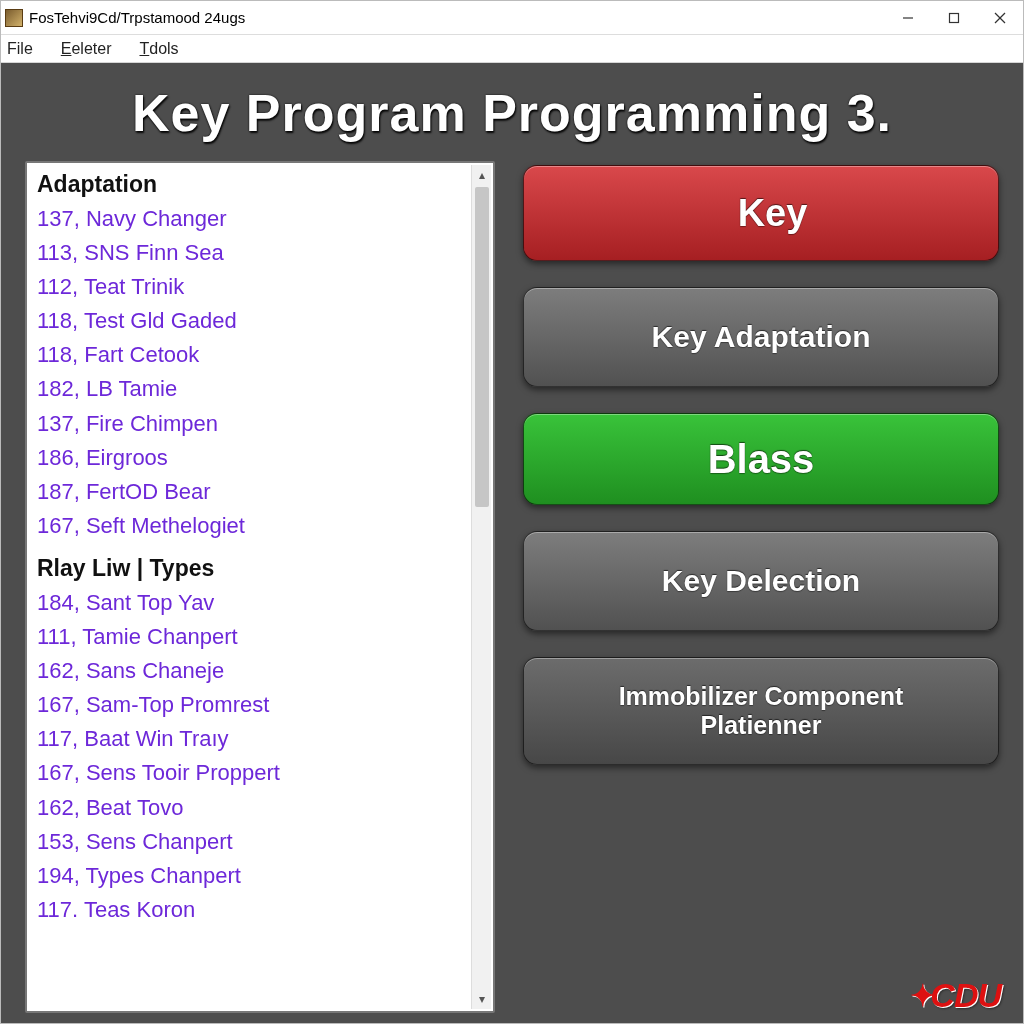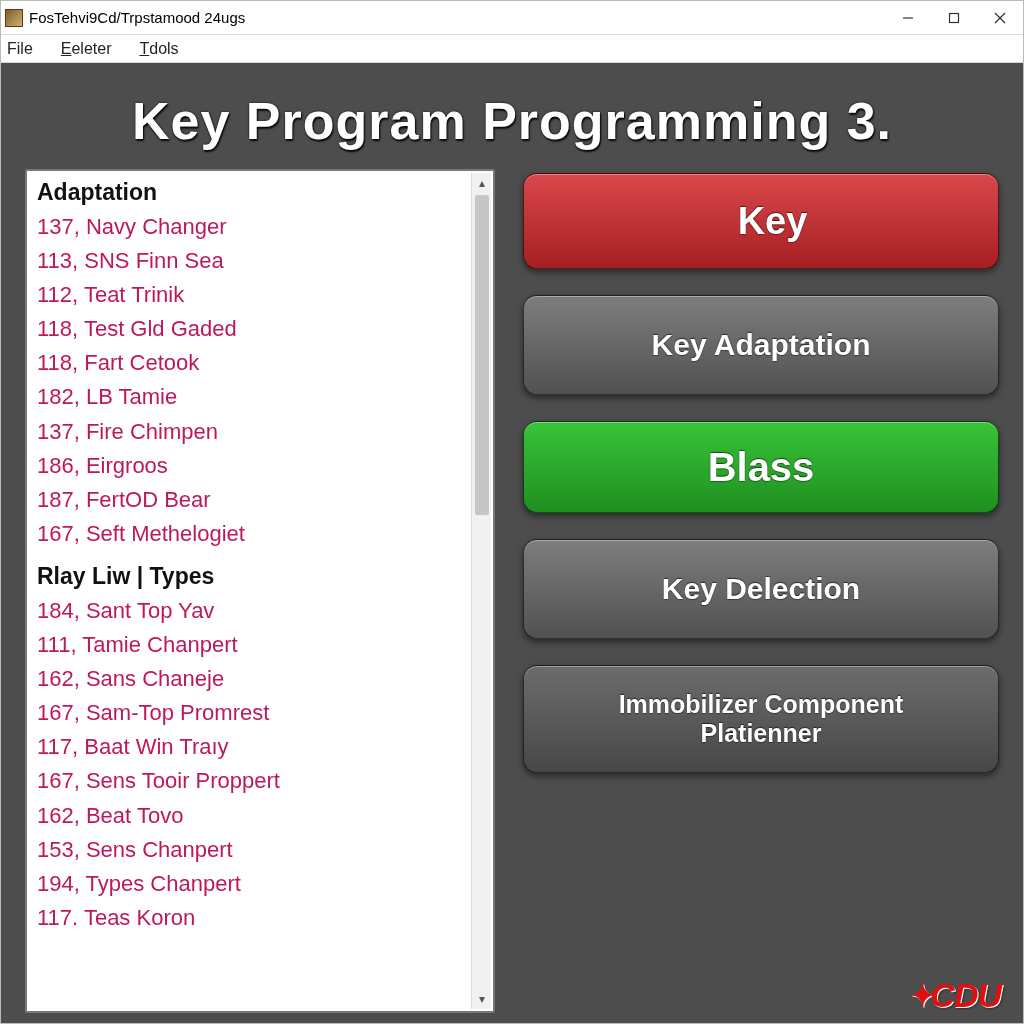--- a/index.html
+++ b/index.html
@@ -8,26 +8,26 @@
   .titlebar { height: 34px; display: flex; align-items: center; background: #fff; border-bottom: 1px solid #ddd; }
   .titlebar .app-icon { width: 18px; height: 18px; margin: 0 6px 0 4px; background: linear-gradient(135deg,#7a5c2e,#d2b26b); border:1px solid #5a3c12; }
   .titlebar .title { font-size: 15px; color:#000000; flex: 0 0 auto; }
   .titlebar .spacer { flex: 1; }
   .winbtn { width: 46px; height: 34px; display:flex; align-items:center; justify-content:center; }
   .winbtn svg { stroke:#333; }
   .menubar { height: 28px; display:flex; align-items:center; gap: 28px; padding: 0 6px; font-size:16px; color:#222; background:#fff; border-bottom:1px solid #d6d6d6;text-align:right;}
   .menubar .menu-item .ul { text-decoration: underline; }
   .menubar .menu-item { cursor:default; }
   .workarea { flex:1; background:#4d4d4d; position:relative; padding: 16px 24px 10px 24px; display:flex; flex-direction:column; }
-  .banner { text-align:center; font-size:52px; font-weight:700; color:#fff; text-shadow: 1px 2px 2px rgba(0,0,0,.9), 0 0 2px #000; letter-spacing:1px; margin: 12px 0 18px 0; font-family: Arial, sans-serif;}
+  .banner { text-align:center; font-size:52px; font-weight:700; color:#fff; text-shadow: 1px 2px 2px rgba(0,0,0,.9), 0 0 2px #000; letter-spacing:1px; margin: 4px 0 18px 0; font-family: Arial, sans-serif;}
   .columns { flex:1; display:flex; gap:28px; }
   .listpanel { width: 470px; background:#fff; border:2px solid #777; border-radius:2px; position:relative; padding: 6px 0 6px 10px; overflow:hidden;}
   .list-inner { height:100%; overflow:hidden; }
   .section-header { font: 700 23px Arial, sans-serif; color:#111; margin: 2px 0 4px 0; }
-  .list-row { font: 400 22px Arial, sans-serif; color:#be185d; line-height: 1.55; white-space:nowrap;}
+  .list-row { font: 400 22px Arial, sans-serif; color:#6d28d9; line-height: 1.55; white-space:nowrap;}
   .scroll-track { position:absolute; right:2px; top:2px; bottom:2px; width:20px; background:#f1f1f1; border-left:1px solid #ddd;}
   .scroll-arrow { position:absolute; left:0; width:20px; height:20px; display:flex; align-items:center; justify-content:center; color:#555; font-size:12px;}
   .scroll-arrow.up { top:0; }
   .scroll-arrow.down { bottom:0; }
   .scroll-thumb { position:absolute; left:3px; width:14px; top:22px; height:320px; background:#c6c6c6; border-radius:2px;}
   .buttons { flex:1; display:flex; flex-direction:column; gap:26px; padding-top:4px;}
   .btn { border-radius:14px; border:1px solid rgba(0,0,0,.6); color:#fff; font-family: Arial, sans-serif; font-weight:700; text-align:center; display:flex; align-items:center; justify-content:center; box-shadow: inset 0 1px 0 rgba(255,255,255,.35), 0 3px 6px rgba(0,0,0,.5); text-shadow: 0 -1px 1px rgba(0,0,0,.6), 0 1px 1px rgba(0,0,0,.4); padding: 0 18px;}
   .btn-red   { height:96px; font-size:38px; background: linear-gradient(#d9484b,#a61f22); padding-left: 41px; }
   .btn-gray  { height:100px; font-size:30px; background: linear-gradient(#7d7d7d,#515151); }
   .btn-green { height:92px; font-size:40px; background: linear-gradient(#39c33a,#1f8f20); }

